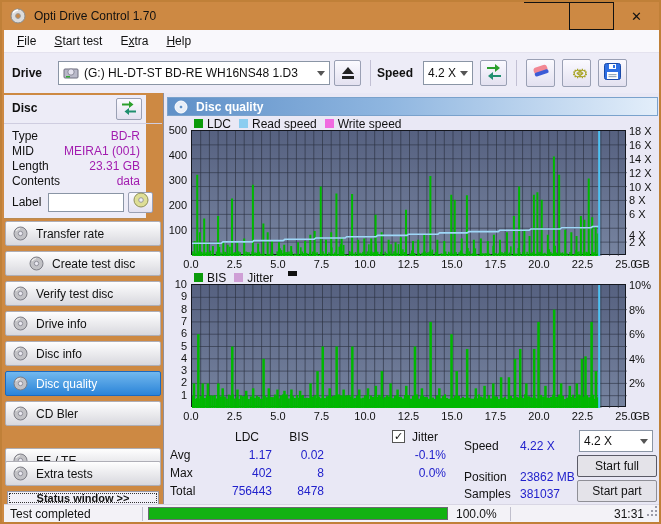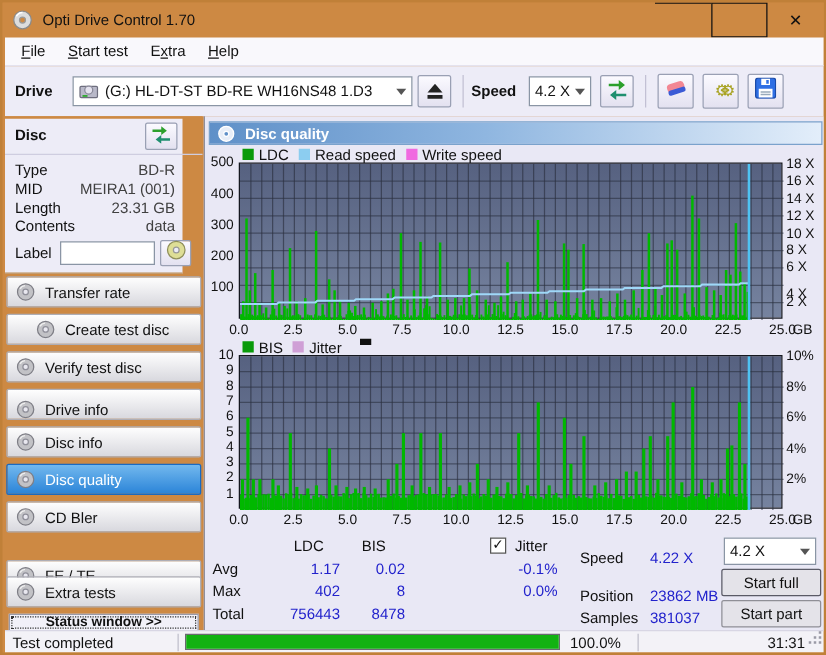--- a/index.html
+++ b/index.html
@@ -25,21 +25,21 @@
   .tb-btn{width:27px;height:26px;background:linear-gradient(#fbfaff,#e3e1f0);border:1px solid #9aa0b4;display:flex;align-items:center;justify-content:center;border-radius:2px;}
   .tb-sep{width:1px;height:26px;background:#c2c0d4;margin:0 6px;}
   
   .sidebar{position:absolute;left:2px;top:91px;width:158px;height:411px;background:#cd8943;}
   .disc-panel{position:absolute;left:0;top:2px;width:142px;height:124px;background:#edecf7;border-bottom:1px solid #b98a52;}
   .disc-title{position:absolute;left:8px;top:6px;font-size:12px;font-weight:bold;color:#111;}
   .disc-refresh{position:absolute;right:4px;top:3px;width:26px;height:22px;background:linear-gradient(#fbfaff,#e3e1f0);border:1px solid #9aa0b4;display:flex;align-items:center;justify-content:center;border-radius:2px;}
   .disc-sep{position:absolute;left:0;top:28px;width:158px;border-top:1px solid #cfcde0;}
   .disc-row{position:absolute;left:8px;right:6px;height:14px;font-size:12px;display:flex;}
   .disc-row .lbl{color:#111;}
-  .disc-row .val{margin-left:auto;color:#404040;}
+  .disc-row .val{margin-left:auto;color:#a21caf;}
   .label-row{position:absolute;left:8px;top:96px;width:146px;height:22px;display:flex;align-items:center;}
   .label-input{width:76px;height:19px;background:#fff;border:1px solid #8a95a5;margin-left:7px;}
   .label-disc-btn{width:25px;height:21px;margin-left:4px;background:linear-gradient(#fbfaff,#e3e1f0);border:1px solid #9aa0b4;display:flex;align-items:center;justify-content:center;border-radius:2px;}
   .side-btn{position:absolute;left:1px;width:156px;height:25px;background:linear-gradient(#fefefe,#d8d8de);border:1px solid #aeaeb6;border-radius:2px;display:flex;align-items:center;font-size:12px;color:#111;cursor:default;}
   .side-btn .ic{margin:0 8px 0 7px;display:inline-flex;}
   .side-btn.selected{background:linear-gradient(#72b8ee,#2b84d8);border:1px solid #1b6ac0;color:#fff;}
   .status-btn{position:absolute;left:3px;top:398px;width:152px;height:14px;background:#f1f0f8;border:1px solid #9a9aa8;outline:1px dotted #333;outline-offset:-3px;font-size:11px;font-weight:bold;color:#111;display:flex;align-items:center;justify-content:center;}
   
   .main{position:absolute;left:161px;top:91px;width:498px;height:411px;background:#e9e8f5;border-left:1px solid #8f8f9c;}
   .main-header{position:absolute;left:3px;top:4px;width:491px;height:19px;background:linear-gradient(90deg,#5f90c8 0%,#8fb6e0 45%,#e3eefa 100%);border:1px solid #7aa2cc;display:flex;align-items:center;color:#fff;font-weight:bold;font-size:12px;}
@@ -226,21 +226,21 @@
         <div class="side-btn" style="top: 188px;">
           <span class="ic">
             <svg width="15" height="15">
               <circle cx="7.5" cy="7.5" r="6.5" fill="#c2c2c6" stroke="#7e7e86"></circle>
               <circle cx="7.5" cy="7.5" r="2.2" fill="#e9e8f0" stroke="#90909a"></circle>
               <path d="M3 5 a5.5 5.5 0 0 1 4-2.5" stroke="#efefef" fill="none" stroke-width="1.2"></path>
             </svg>
           </span>
           <span>Verify test disc</span>
         </div>
-        <div class="side-btn" style="top: 218px; align-items: flex-end;">
+        <div class="side-btn" style="top: 218px;">
           <span class="ic">
             <svg width="15" height="15">
               <circle cx="7.5" cy="7.5" r="6.5" fill="#c2c2c6" stroke="#7e7e86"></circle>
               <circle cx="7.5" cy="7.5" r="2.2" fill="#e9e8f0" stroke="#90909a"></circle>
               <path d="M3 5 a5.5 5.5 0 0 1 4-2.5" stroke="#efefef" fill="none" stroke-width="1.2"></path>
             </svg>
           </span>
           <span>Drive info</span>
         </div>
         <div class="side-btn" style="top: 248px;">

